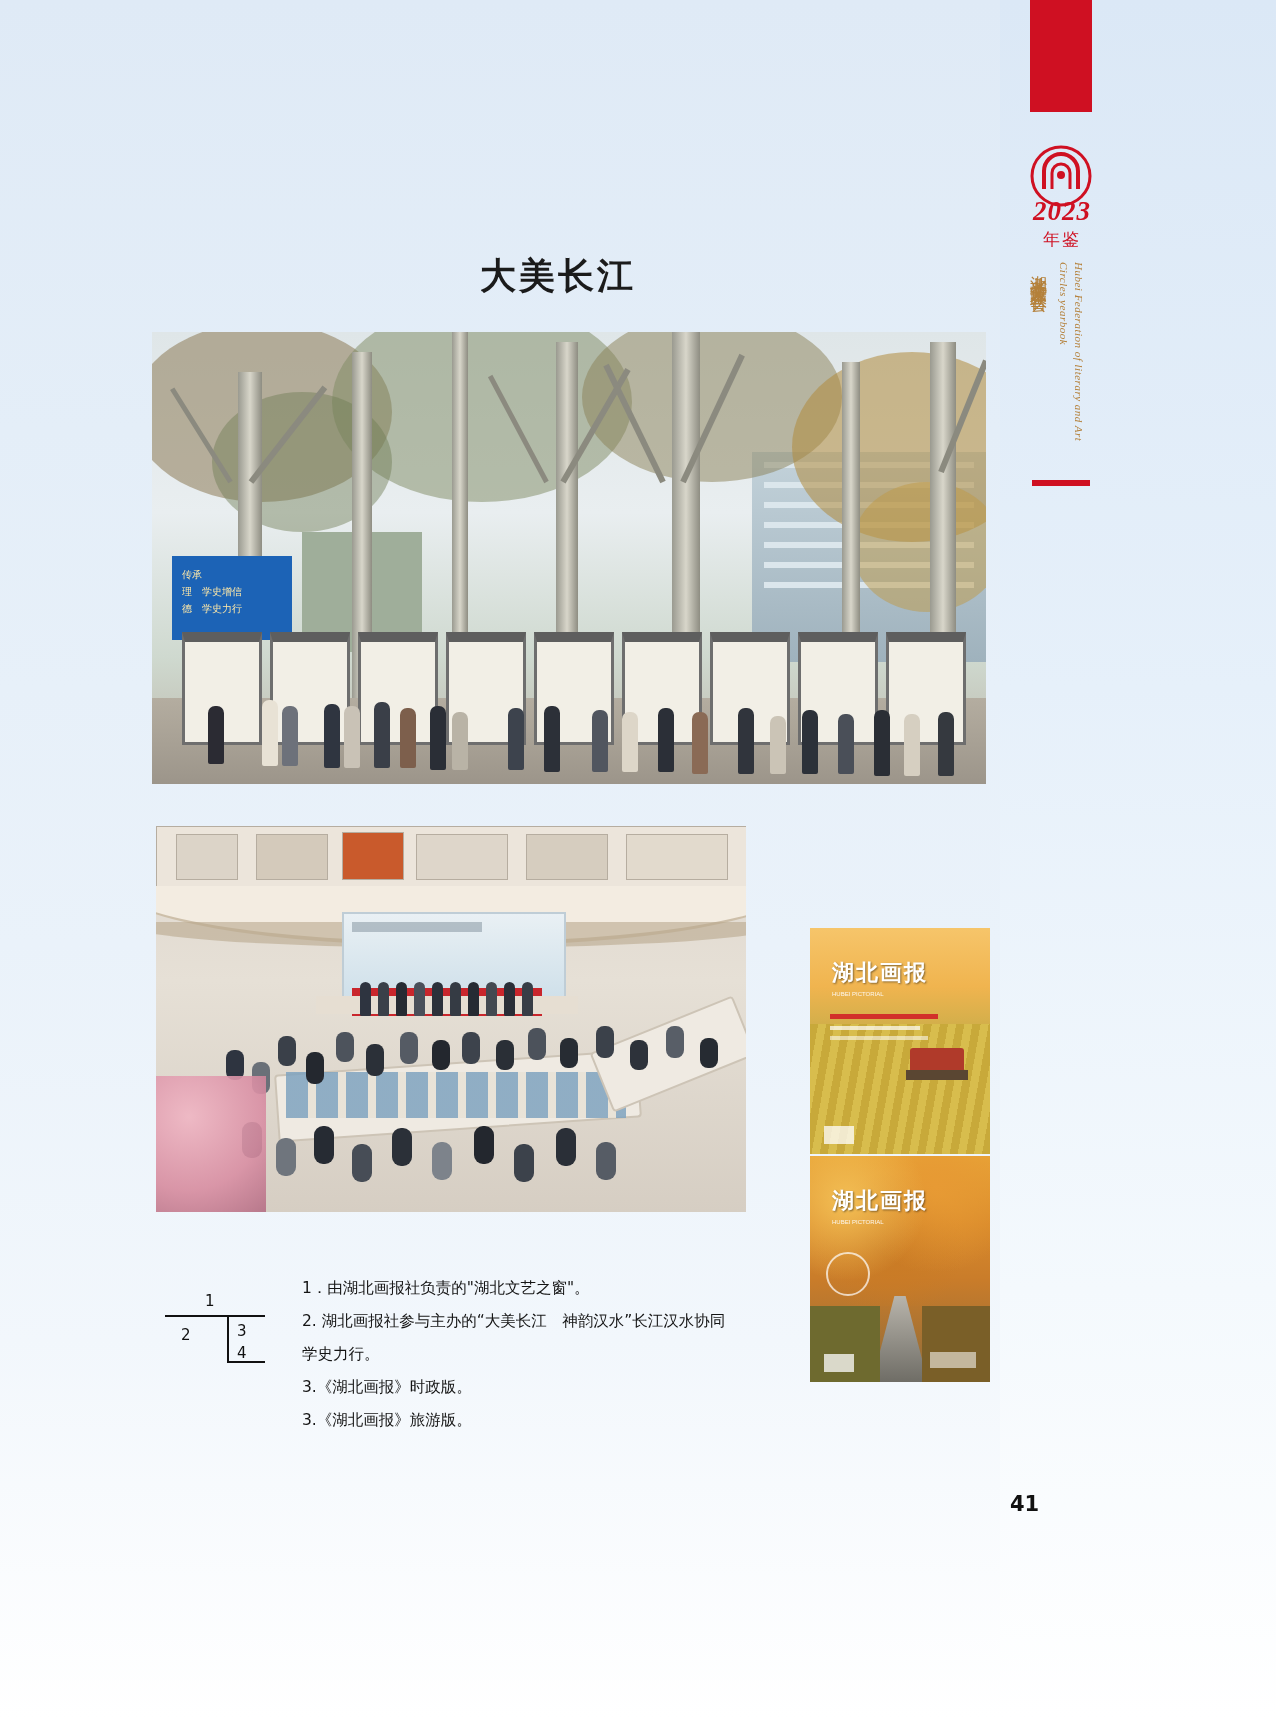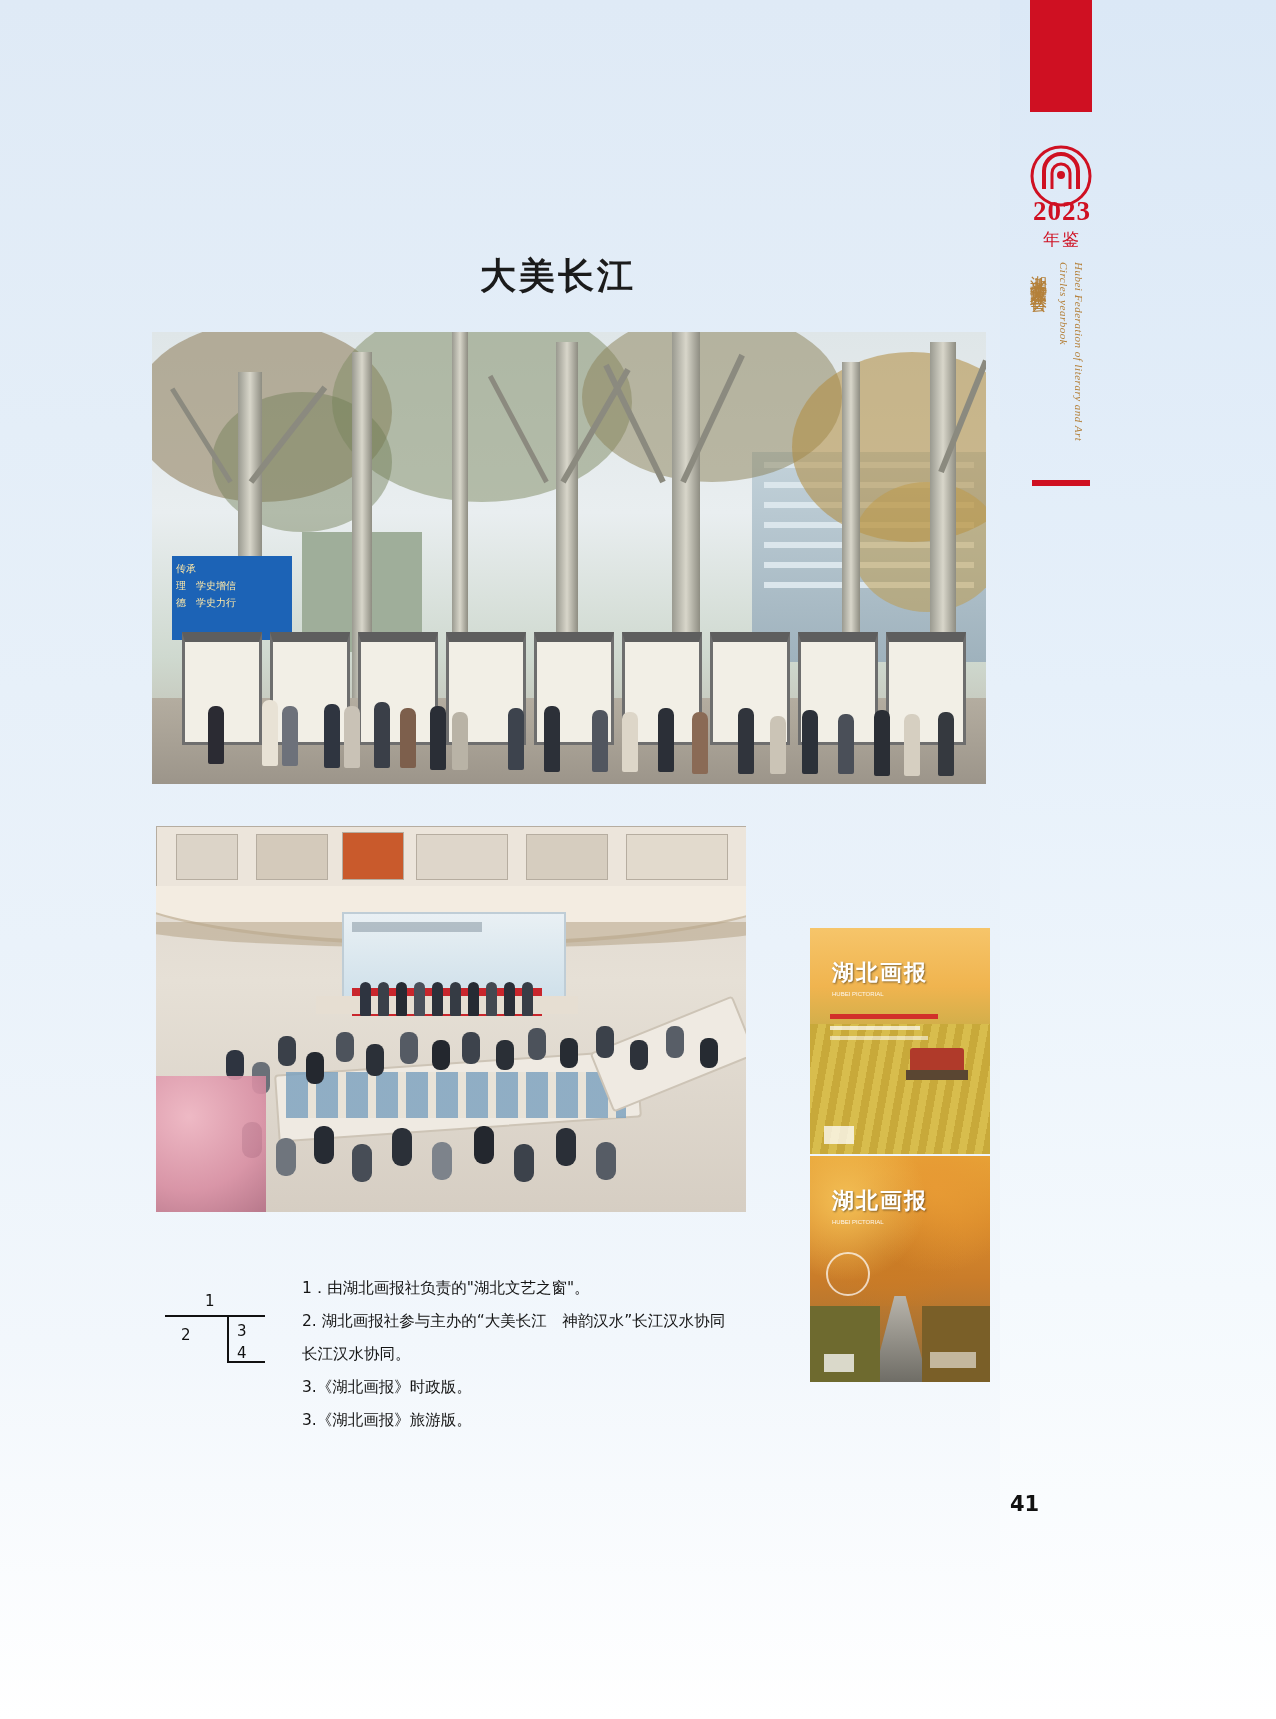--- a/index.html
+++ b/index.html
@@ -22,21 +22,21 @@
   }
   .red-top-bar{
     position:absolute;left:1030px;top:0;width:62px;height:112px;background:#cf1022;
   }
   .emblem{
     position:absolute;left:1030px;top:145px;width:62px;height:62px;
   }
   .emblem svg{display:block;}
   .year{
     position:absolute;left:1012px;top:196px;width:100px;text-align:center;
-    color:#cf1022;font-weight:bold;font-size:27px;
+    color:#cf1022;font-style:italic;font-weight:bold;font-size:27px;
     font-family:"Liberation Serif", serif;letter-spacing:1px;
   }
   .year-sub{
     position:absolute;left:1012px;top:228px;width:100px;text-align:center;
     color:#cf1022;font-size:17px;font-family:"DejaVu Sans", sans-serif;letter-spacing:2px;
   }
   .vert-en{
     position:absolute;left:1056px;top:262px;
     writing-mode:vertical-rl;
     color:#b4803a;font-style:italic;font-size:11px;line-height:15px;
@@ -108,21 +108,21 @@
   .sky1{position:absolute;left:0;top:0;width:834px;height:452px;
     background:linear-gradient(180deg,#dfe6e8 0%, #e9eef0 40%, #cfd9cf 72%, #b9b3a6 100%);}
   .bldg{position:absolute;background:#b9c6cc;}
   .tree-trunk{position:absolute;background:linear-gradient(90deg,#9a9a90,#d8d6ca,#8e8d82);}
   .branch{position:absolute;background:#8b8a7f;transform-origin:bottom center;}
   .foliage{position:absolute;border-radius:50%;opacity:.85;}
   .ground{position:absolute;left:0;bottom:0;width:834px;height:86px;background:linear-gradient(180deg,#b4ada0,#9c958a);}
   .panelrow{position:absolute;left:30px;top:300px;width:790px;height:110px;}
   .panel{position:absolute;top:0;width:74px;height:100px;background:#f2efe6;border:3px solid #6e6e6e;border-top:10px solid #5e5e5e;}
   .person{position:absolute;bottom:0;width:16px;border-radius:7px 7px 2px 2px;}
-  .banner{position:absolute;left:20px;top:224px;width:120px;height:84px;background:#1c63b6;color:#ffe9a8;font-size:10px;padding:4px;box-sizing:border-box;line-height:17px;}
+  .banner{position:absolute;left:20px;top:224px;width:120px;height:84px;background:#1c63b6;color:#ffe9a8;font-size:10px;padding:10px;box-sizing:border-box;line-height:17px;}
 
   .mall-bg{position:absolute;left:0;top:0;width:590px;height:386px;background:linear-gradient(180deg,#ded6cd 0%, #e6e0d6 40%, #d6cec3 100%);}
   .rail{position:absolute;background:#efeae2;border:2px solid #cdc4b6;border-radius:4px;}
   .stage{position:absolute;left:196px;top:162px;width:190px;height:28px;background:#c9262c;}
   .backdrop{position:absolute;left:186px;top:86px;width:220px;height:84px;background:linear-gradient(180deg,#e9f0f4,#cfe0ea);border:2px solid #bfcdd6;}
   .crowd-dot{position:absolute;border-radius:50%;}
   .shop{position:absolute;background:#cfc7bb;border:1px solid #b6ada0;}
 
   .cv-sky{position:absolute;left:0;top:0;width:180px;height:226px;}
   .cv-title{position:absolute;left:22px;top:30px;font-size:22px;font-weight:bold;color:#ffffff;
@@ -334,18 +334,18 @@
   <div class="hline2"></div>
   <span class="k1">1</span>
   <span class="k2">2</span>
   <span class="k3">3</span>
   <span class="k4">4</span>
 </div>
 
 <div class="captions">
   <p>1．由湖北画报社负责的"湖北文艺之窗"。</p>
   <p>2. 湖北画报社参与主办的“大美长江　神韵汉水”长江汉水协同</p>
-  <p>长江汉水协同。</p>
+  <p>学史力行。</p>
   <p>3.《湖北画报》时政版。</p>
   <p>3.《湖北画报》旅游版。</p>
 </div>
 
 <div class="pagenum">41</div>
 
 </body></html>

